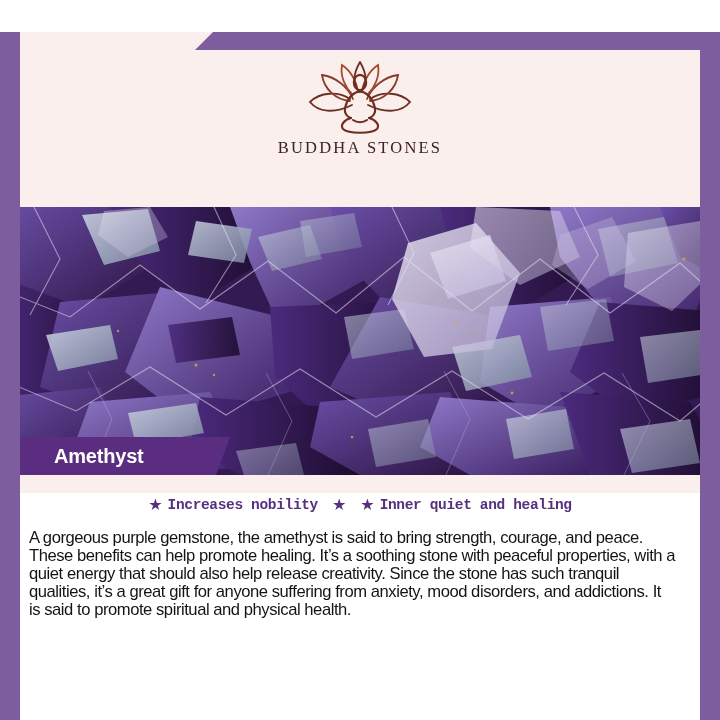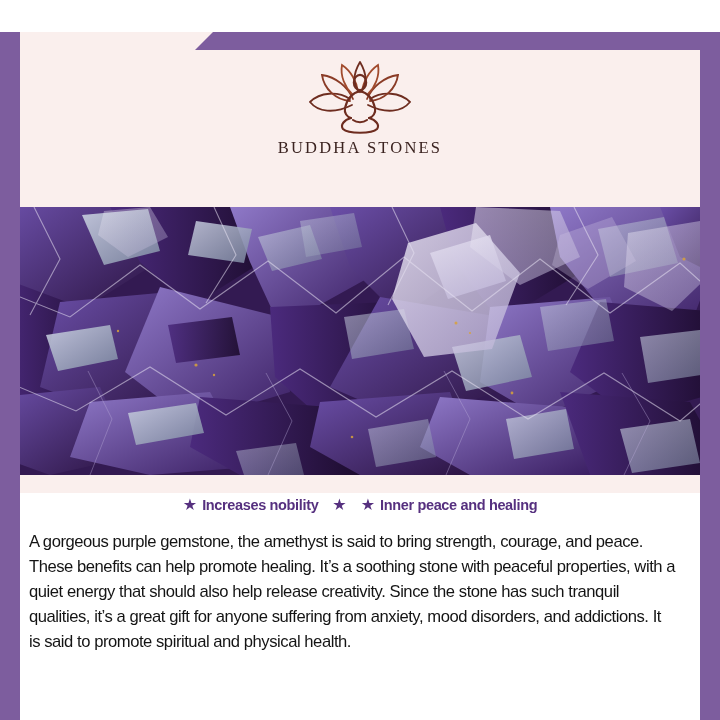--- a/index.html
+++ b/index.html
@@ -166,33 +166,33 @@
     gap: 5px;
     white-space: nowrap;
   }
   .benefit .star {
     color: #56307f;
     font-size: 16px;
     line-height: 1;
   }
   .benefit .blabel {
     color: #56307f;
-    font-family: Liberation Sans, sans-serif;
+    font-family: Liberation Mono, monospace;
     font-weight: 700;
     font-size: 14.5px;
     letter-spacing: -0.35px;
   }
 
   .body-copy {
     position: absolute;
     left: 9px; right: 24px; top: 54px;
     color: #141414;
     font-family: "Liberation Sans", sans-serif;
     font-size: 16.6px;
-    line-height: 25px;
+    line-height: 18px;
     letter-spacing: -0.45px;
     text-align: left;
   }
 </style>
 </head>
 <body>
 
 <div id="poster">
 
   <div class="frame-left"></div>
@@ -340,34 +340,37 @@
         <circle cx="456" cy="116" r="1.5"></circle>
           <circle cx="470" cy="126" r="1.1"></circle>
         <circle cx="512" cy="186" r="1.4"></circle>
           <circle cx="684" cy="52" r="1.6"></circle>
         <circle cx="118" cy="124" r="1.2"></circle>
           <circle cx="352" cy="230" r="1.3"></circle>
       </g>
     </svg>
   </div>
 
+  <div class="stone-label">
+    <span class="stone-label-text">Amethyst</span>
+  </div>
 
   <div class="content">
     <div class="content-topfade"></div>
 
     <div class="benefits">
       <div class="benefit">
         <span class="star">★</span>
         <span class="blabel">Increases nobility</span>
       </div>
       <div class="benefit">
         <span class="star">★</span>
       </div>
       <div class="benefit">
         <span class="star">★</span>
-        <span class="blabel">Inner peace and healing</span>
+        <span class="blabel">Inner quiet and healing</span>
       </div>
     </div>
 
     <p class="body-copy">A gorgeous purple gemstone, the amethyst is said to bring strength, courage, and peace. These benefits can help promote healing. It’s a soothing stone with peaceful properties, with a quiet energy that should also help release creativity. Since the stone has such tranquil qualities, it’s a great gift for anyone suffering from anxiety, mood disorders, and addictions. It is said to promote spiritual and physical health.</p>
   </div>
 
 </div>
 
 </body></html>

